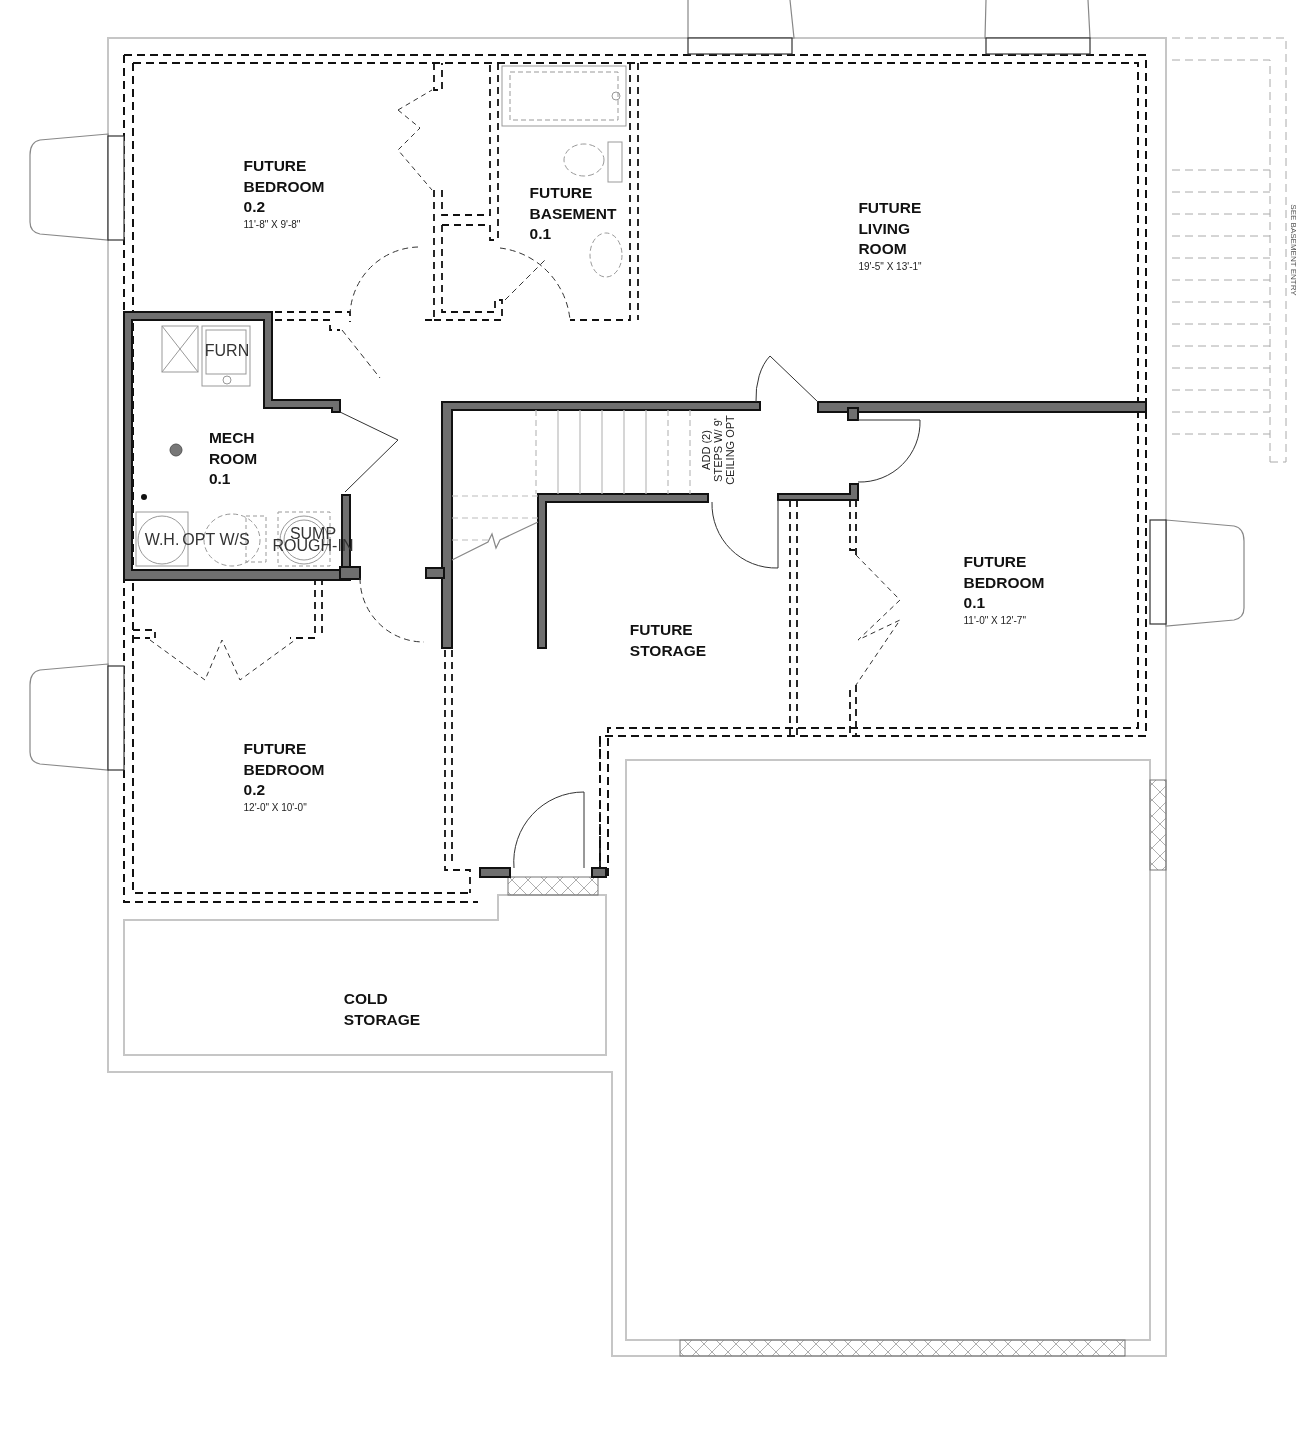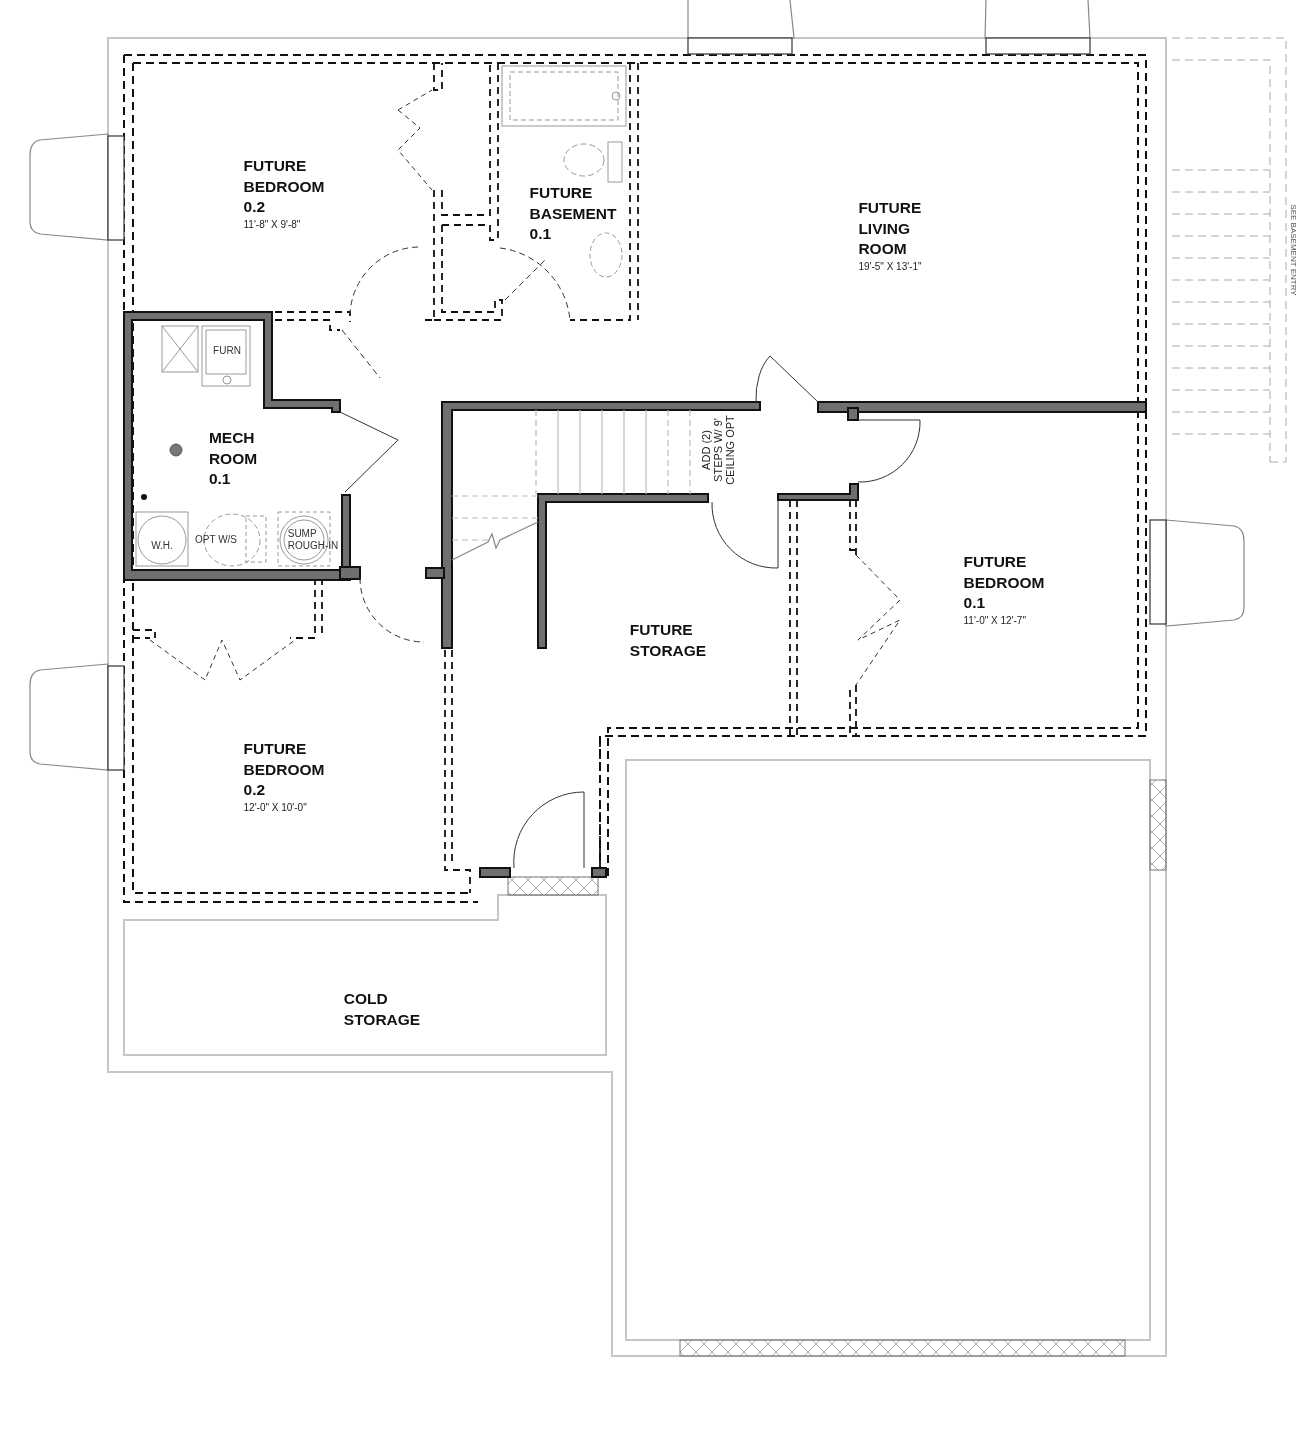--- a/index.html
+++ b/index.html
@@ -1,20 +1,20 @@
 <!DOCTYPE html>
 <html><head>
 <meta charset="utf-8">
 <style>
   html, body { margin: 0; padding: 0; background: #ffffff; }
   body { width: 1296px; height: 1440px; position: relative; overflow: hidden; font-family: "Liberation Sans", sans-serif; }
   #plan { position: absolute; left: 0; top: 0; }
   .label { position: absolute; text-align: left; color: #111; font-family: "Liberation Sans", sans-serif; font-weight: bold; font-size: 15.5px; line-height: 20.5px; transform: translateX(-50%); white-space: nowrap; }
   .label .dim { display: block; font-weight: normal; font-size: 10px; line-height: 14px; color: #222; }
-  .small { position: absolute; font-family: "Liberation Sans", sans-serif; font-size: 10px; color: #333; text-align: left; line-height: 12px; transform: translate(-50%, -50%); white-space: nowrap; }
+  .small { position: absolute; font-family: "Liberation Sans", sans-serif; font-size: 16px; color: #333; text-align: center; line-height: 12px; transform: translate(-50%, -50%); white-space: nowrap; }
   .rot { position: absolute; font-family: "Liberation Sans", sans-serif; font-size: 11px; color: #222; line-height: 12px; text-align: center; transform: translate(-50%, -50%) rotate(-90deg); white-space: nowrap; }
   .edge-note { position: absolute; font-family: "Liberation Sans", sans-serif; font-size: 8px; color: #555; transform: translate(-50%, -50%) rotate(90deg); white-space: nowrap; }
 </style>
 </head>
 <body>
 
 <svg id="plan" width="1296" height="1440" viewBox="0 0 1296 1440" xmlns="http://www.w3.org/2000/svg">
   <defs>
     <pattern id="xhatch" width="16" height="16" patternUnits="userSpaceOnUse">
       <path d="M0 0 L16 16 M16 0 L0 16" stroke="#999" stroke-width="0.8"></path>
@@ -211,21 +211,21 @@
   <div>FUTURE</div>
   <div>STORAGE</div>
 </div>
 
 <div class="label" style="left:382px; top:989px;">
   <div>COLD</div>
   <div>STORAGE</div>
 </div>
 
 <div class="small" style="left:227px; top:351px;">FURN</div>
-<div class="small" style="left:162px; top:540px;margin-top:6px;">W.H.</div>
+<div class="small" style="left:162px; top:540px;">W.H.</div>
 <div class="small" style="left:216px; top:540px;">OPT W/S</div>
 <div class="small" style="left:313px; top:540px;">
   <div>SUMP</div>
   <div>ROUGH-IN</div>
 </div>
 
 <div class="rot" style="left:718px; top:450px;">
   <div>ADD (2)</div>
   <div>STEPS W/ 9'</div>
   <div>CEILING OPT</div>

